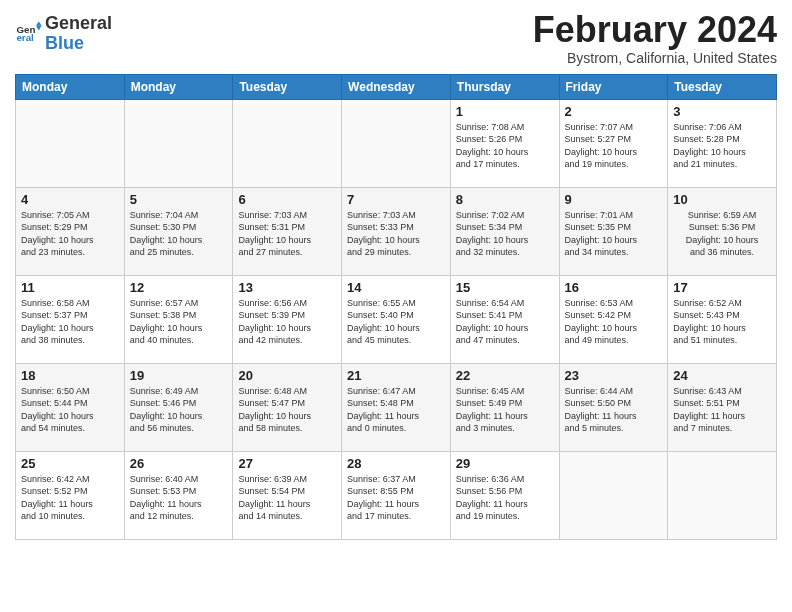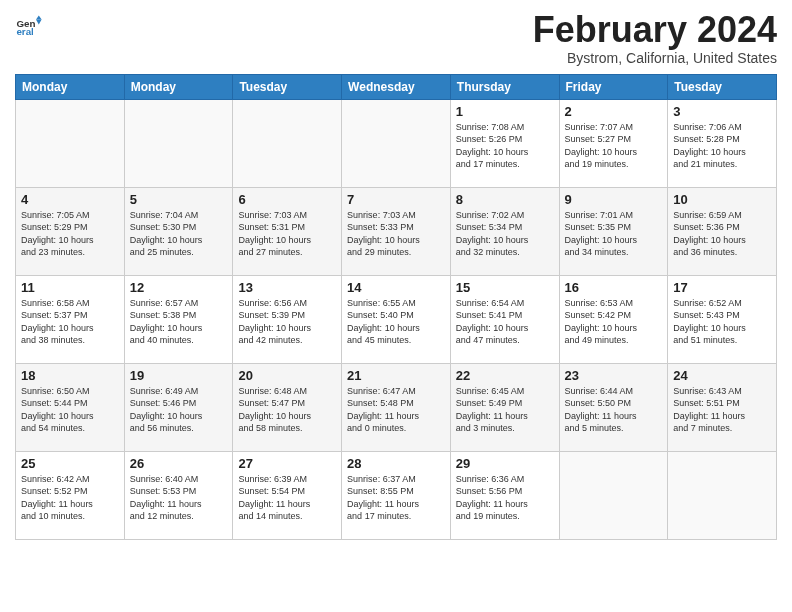--- a/index.html
+++ b/index.html
@@ -95,20 +95,26 @@
 <body>
 
 <div class="header">
   <div class="logo">
     <svg class="logo-icon" viewBox="0 0 40 40">
       <text y="18" x="2" font-size="14" font-weight="bold" fill="#333">Gen</text>
       <text y="30" x="2" font-size="14" font-weight="bold" fill="#2e7fc1">eral</text>
       <polygon points="30,8 38,8 34,2" fill="#2e7fc1"></polygon>
       <polygon points="30,8 38,8 34,15" fill="#2e7fc1"></polygon>
     </svg>
+    <div>
+      <div class="logo-text">
+        <span style="color:#333">General</span><br>
+        <span style="color:#2e7fc1">Blue</span>
+      </div>
+    </div>
   </div>
   <div class="title-block">
     <div class="month-title">February 2024</div>
     <div class="location">Bystrom, California, United States</div>
   </div>
 </div>
 
 <table class="calendar">
   <thead>
     <tr id="weekday-header">
@@ -187,21 +193,21 @@
         </td>
         <td>
           <span class="day-num">9</span>
           <div class="day-info" style="white-space: pre-line;">Sunrise: 7:01 AM
 Sunset: 5:35 PM
 Daylight: 10 hours
 and 34 minutes.</div>
         </td>
         <td>
           <span class="day-num">10</span>
-          <div class="day-info" style="white-space: pre-line;">Sunrise: 6:59 AM
+          <div class="day-info" style="white-space: pre-line; text-align: center;">Sunrise: 6:59 AM
 Sunset: 5:36 PM
 Daylight: 10 hours
 and 36 minutes.</div>
         </td>
       </tr>
       <tr>
         <td>
           <span class="day-num">11</span>
           <div class="day-info" style="white-space: pre-line;">Sunrise: 6:58 AM
 Sunset: 5:37 PM

